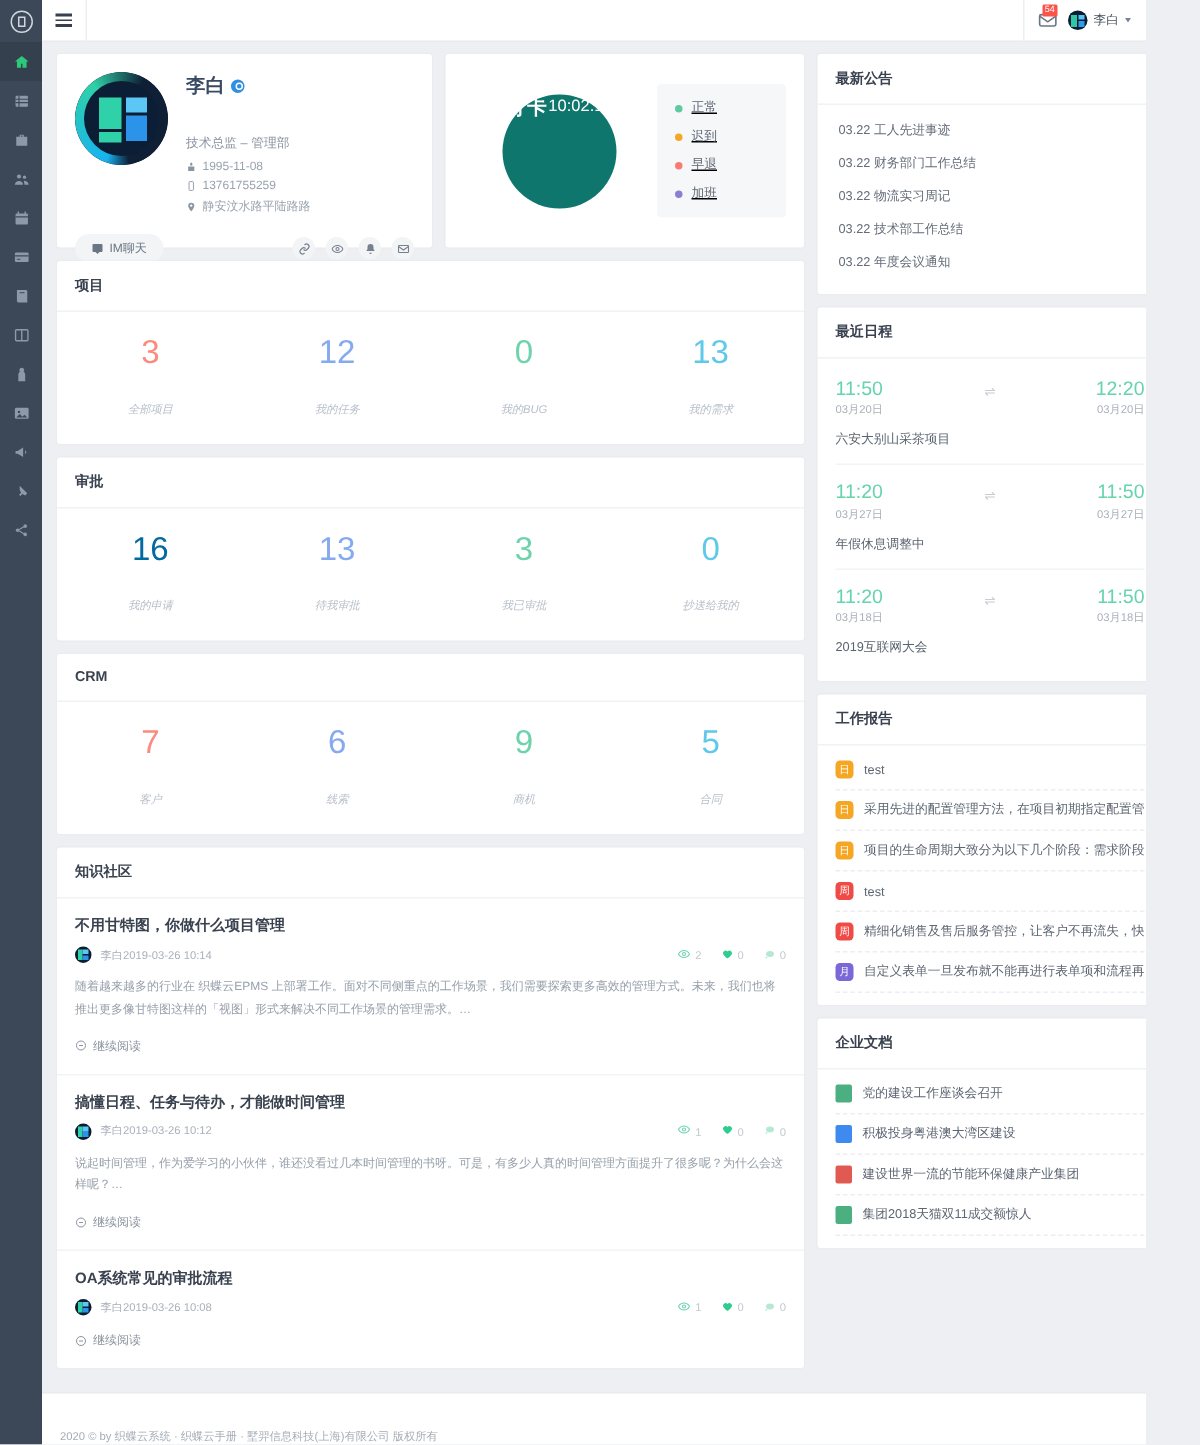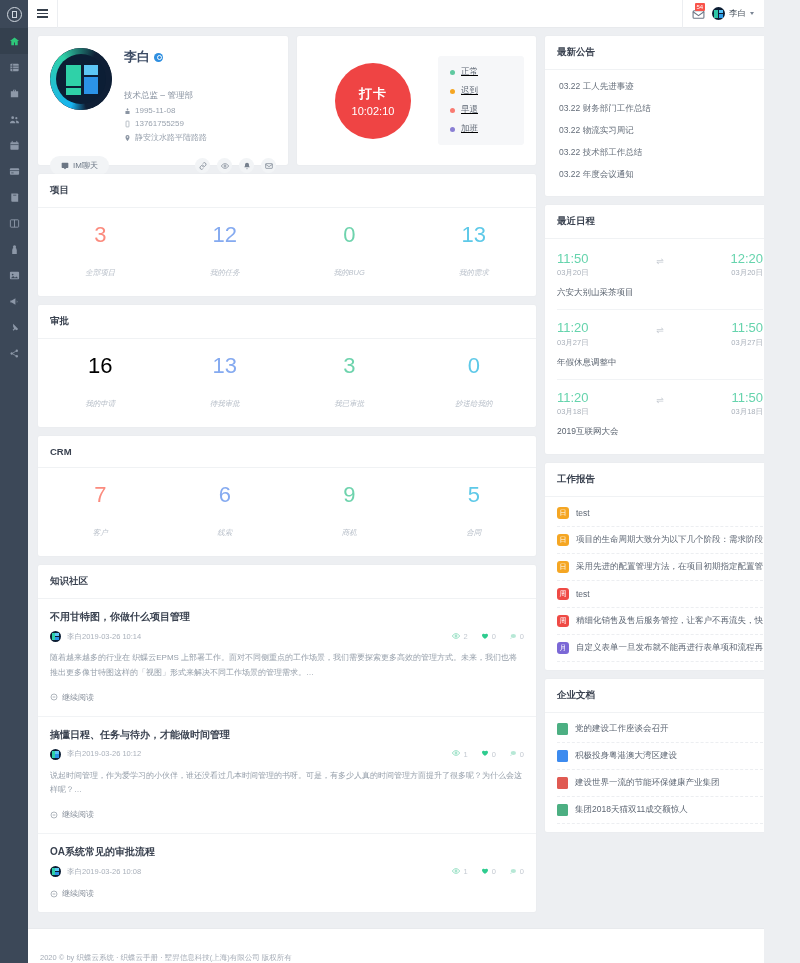--- a/index.html
+++ b/index.html
@@ -115,22 +115,22 @@
   }
   .im-btn svg { width:8px;height:8px; }
   .icon-row { display:flex; gap:7px; margin-left:auto; }
   .circ-btn { width:15px;height:15px;border-radius:50%;background:#f2f4f6;display:flex;
      align-items:center;justify-content:center;cursor:pointer;color:#77818e;}
   .circ-btn svg { width:8px;height:8px;}
 
   .clock-card { flex:1 1 auto; background:#fff; border-radius:2px; padding:12px;
                 display:flex; align-items:center; gap:14px; box-shadow:0 0 2px rgba(0,0,0,.045); height:129px;}
   .clock-circle {
-    width:76px;height:76px;border-radius:50%;background:#ef4444;color:#fff;display:flex;
-    flex-direction:column;align-items:center;justify-content:center;cursor:pointer;margin-left:26px;
+    width:76px;height:76px;border-radius:50%;background:#0f766e;color:#fff;display:flex;
+    flex-direction:row;justify-content:center;cursor:pointer;margin-left:26px;
   }
   .clock-circle .t { font-size:13px; font-weight:bold; letter-spacing:1px;}
   .clock-circle .s { font-size:11px; margin-top:2px; }
   .legend { background:#f6f7f9; border-radius:3px; padding:10px 12px; margin-left:auto;
             display:flex; flex-direction:column; gap:7px; width:86px;text-decoration:underline; }
   .legend-item { display:flex; align-items:center; gap:6px; font-size:8.5px; color:#5d6673;}
   .dot { width:5px;height:5px;border-radius:50%; flex:0 0 5px;}
 
   
   .stats { display:flex; padding:16px 0 18px 0; }
@@ -440,21 +440,21 @@
                 <div class="stat-num" style="color:#5ec9e8">13</div>
                 <div class="stat-label">我的需求</div>
               </div>
             </div>
         </div>
 
         <div class="card">
           <div class="card-head">审批</div>
           <div class="stats" id="approval-stats">
               <div class="stat">
-                <div class="stat-num" style="color:#000000">16</div>
+                <div class="stat-num" style="color:#0369a1">16</div>
                 <div class="stat-label">我的申请</div>
               </div>
               <div class="stat">
                 <div class="stat-num" style="color:#85aaf0">13</div>
                 <div class="stat-label">待我审批</div>
               </div>
               <div class="stat">
                 <div class="stat-num" style="color:#6ed3ad">3</div>
                 <div class="stat-label">我已审批</div>
               </div>
@@ -677,25 +677,25 @@
 
         <div class="card">
           <div class="card-head">工作报告</div>
           <div class="rep-body" id="reports-root">
               <div class="rep-item">
                 <span class="rep-badge" style="background:#f5a623">日</span>
                 <span class="rep-text">test</span>
               </div>
               <div class="rep-item">
                 <span class="rep-badge" style="background:#f5a623">日</span>
-                <span class="rep-text">项目的生命周期大致分为以下几个阶段：需求阶段</span>
+                <span class="rep-text">采用先进的配置管理方法，在项目初期指定配置管</span>
               </div>
               <div class="rep-item">
                 <span class="rep-badge" style="background:#f5a623">日</span>
-                <span class="rep-text">采用先进的配置管理方法，在项目初期指定配置管</span>
+                <span class="rep-text">项目的生命周期大致分为以下几个阶段：需求阶段</span>
               </div>
               <div class="rep-item">
                 <span class="rep-badge" style="background:#ef4a45">周</span>
                 <span class="rep-text">test</span>
               </div>
               <div class="rep-item">
                 <span class="rep-badge" style="background:#ef4a45">周</span>
                 <span class="rep-text">精细化销售及售后服务管控，让客户不再流失，快</span>
               </div>
               <div class="rep-item">

